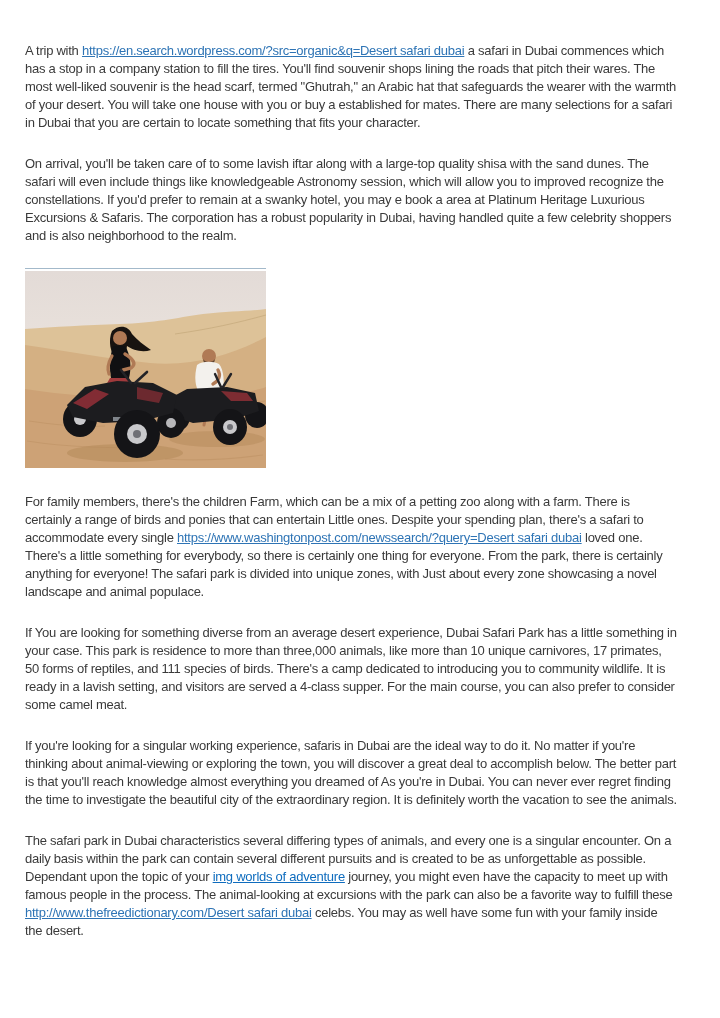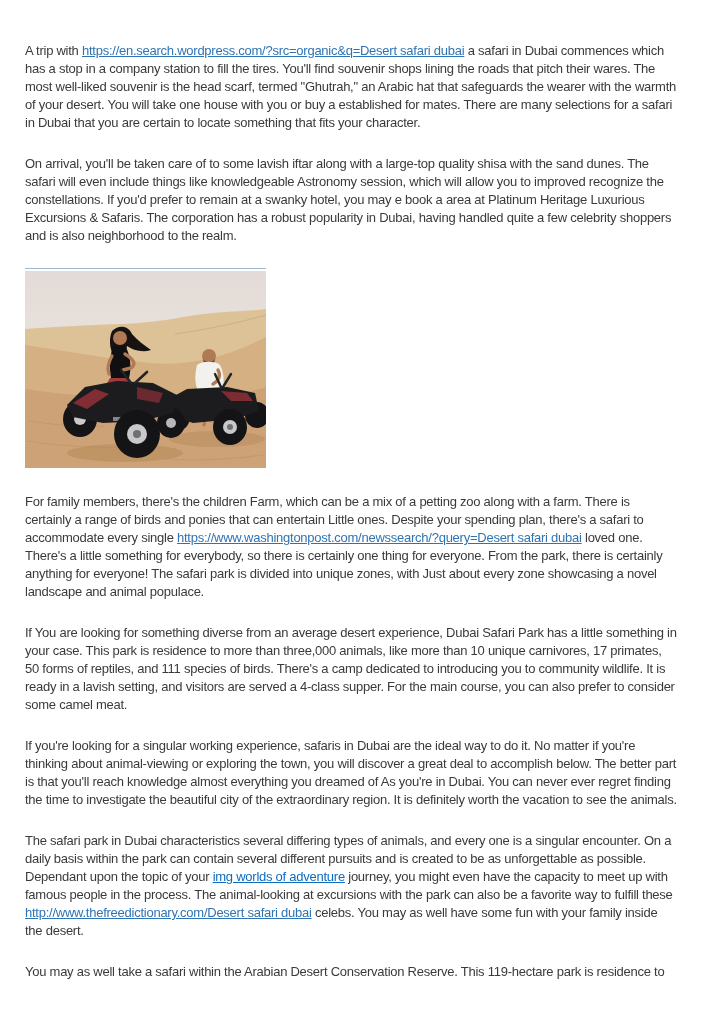--- a/index.html
+++ b/index.html
@@ -120,16 +120,15 @@
         <circle cx="146" cy="152" r="5" fill="var(--hub)" opacity="0.9"></circle>
       </g>
     </svg>
   </figure>
 
   <div id="after-figure">
       <p class="para"><span>For family members, there's the children Farm, which can be a mix of a petting zoo along with a farm. There is certainly a range of birds and ponies that can entertain Little ones. Despite your spending plan, there's a safari to accommodate every single </span><a class="link" href="#">https://www.washingtonpost.com/newssearch/?query=Desert safari dubai</a><span> loved one. There's a little something for everybody, so there is certainly one thing for everyone. From the park, there is certainly anything for everyone! The safari park is divided into unique zones, with Just about every zone showcasing a novel landscape and animal populace.</span></p>
       <p class="para"><span>If You are looking for something diverse from an average desert experience, Dubai Safari Park has a little something in your case. This park is residence to more than three,000 animals, like more than 10 unique carnivores, 17 primates, 50 forms of reptiles, and 111 species of birds. There's a camp dedicated to introducing you to community wildlife. It is ready in a lavish setting, and visitors are served a 4-class supper. For the main course, you can also prefer to consider some camel meat.</span></p>
       <p class="para"><span>If you're looking for a singular working experience, safaris in Dubai are the ideal way to do it. No matter if you're thinking about animal-viewing or exploring the town, you will discover a great deal to accomplish below. The better part is that you'll reach knowledge almost everything you dreamed of As you're in Dubai. You can never ever regret finding the time to investigate the beautiful city of the extraordinary region. It is definitely worth the vacation to see the animals.</span></p>
       <p class="para"><span>The safari park in Dubai characteristics several differing types of animals, and every one is a singular encounter. On a daily basis within the park can contain several different pursuits and is created to be as unforgettable as possible. Dependant upon the topic of your </span><a class="link bold" href="#">img worlds of adventure</a><span> journey, you might even have the capacity to meet up with famous people in the process. The animal-looking at excursions with the park can also be a favorite way to fulfill these </span><a class="link" href="#">http://www.thefreedictionary.com/Desert safari dubai</a><span> celebs. You may as well have some fun with your family inside the desert.</span></p>
-      <p class="para"><span>You may as well take a safari within the Arabian Desert Conservation Reserve. This 119-hectare park is residence to</span></p>
     </div>
 
 </div>
 
 </body></html>

